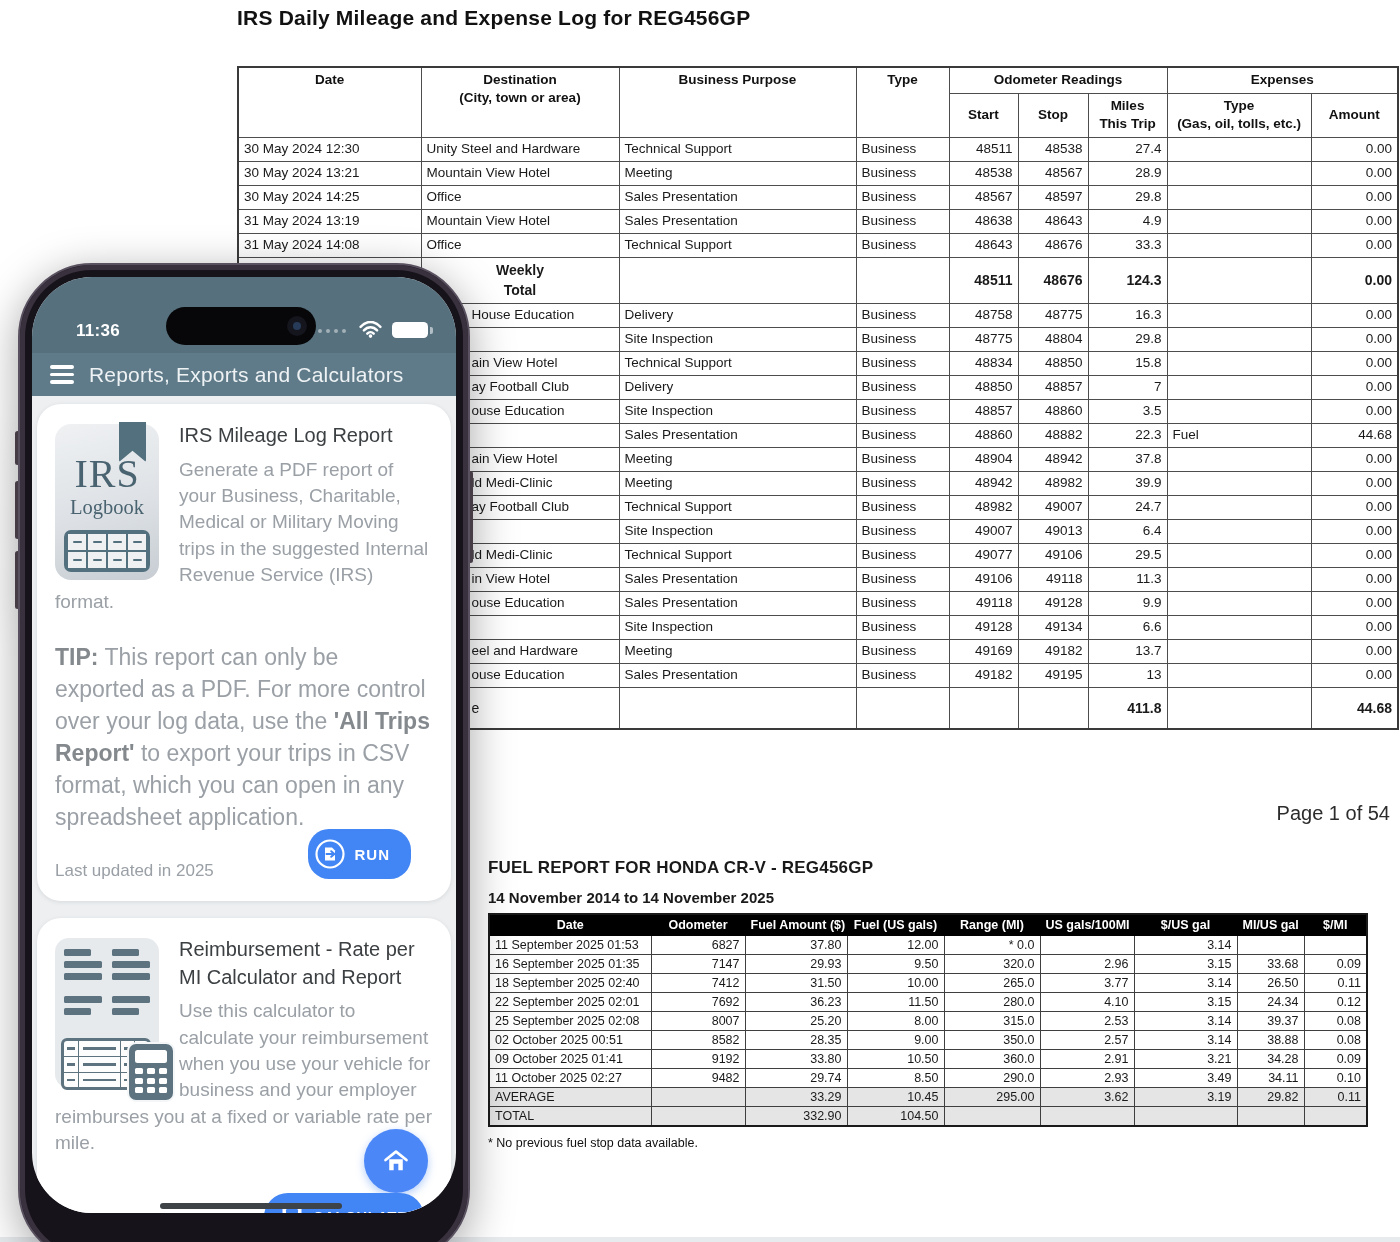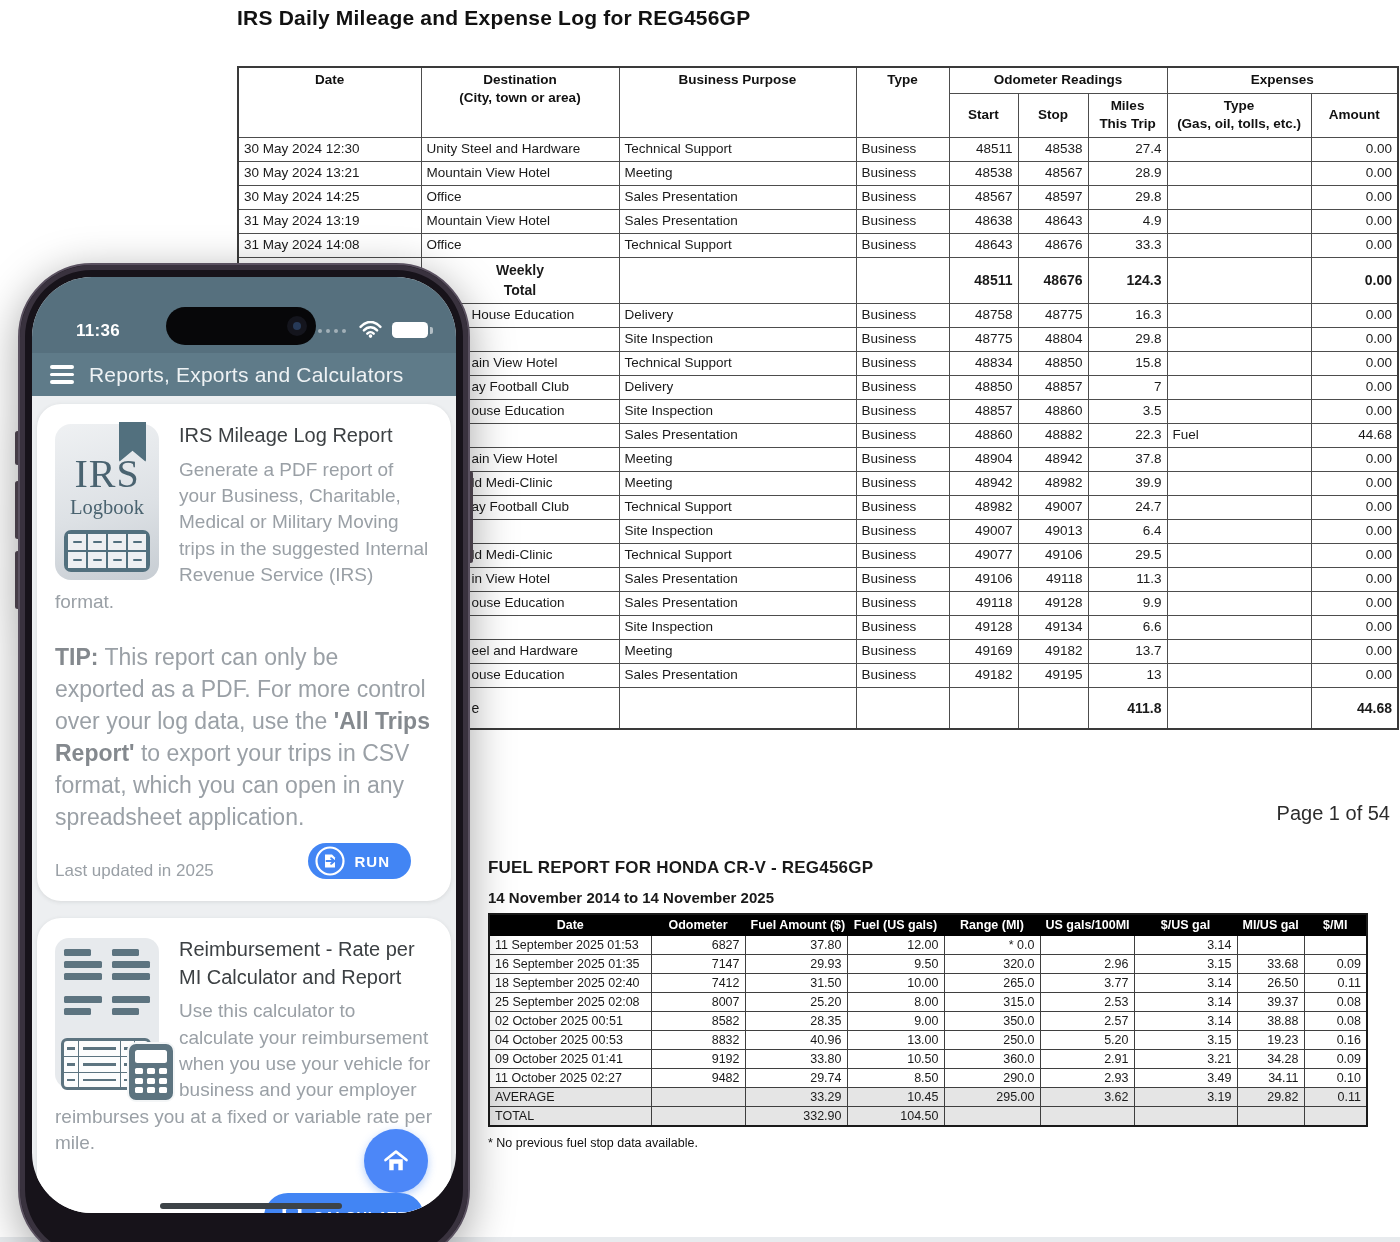--- a/index.html
+++ b/index.html
@@ -101,21 +101,21 @@
              font-family:"Liberation Serif", serif; font-size:40px; color:#4a6370; letter-spacing:1px; }
   .logbook-txt { position:absolute; left:0; top:72px; width:100%; text-align:center;
              font-family:"Liberation Serif", serif; font-size:20.5px; color:#4a6370; }
   .igrid { position:absolute; left:9px; right:9px; top:106px; height:42px; border:3px solid #52707e;
            border-radius:7px; display:grid; grid-template-columns:repeat(4,1fr);
            grid-template-rows:repeat(2,1fr); background:#eef0f2; }
   .igrid span { border:1.2px solid #52707e; display:flex; align-items:center; justify-content:center; }
   .igrid span::after { content:""; width:9px; height:2.5px; background:#52707e; border-radius:1px; }
 
   
-  .run-btn { position:absolute; right:40px; bottom:22px; height:36px; border:none; cursor:pointer;
+  .run-btn { position:absolute; right:40px; bottom:22px; height:50px; border:none; cursor:pointer;
              border-radius:21px; background:#4285f4; color:#fff; display:flex; align-items:center;
              gap:9px; padding:0 21px 0 6px; }
   .run-btn span { font-size:15px; font-weight:bold; letter-spacing:1px; }
 
   
   .icon2 { float:left; width:104px; height:152px; margin:2px 20px 6px 0; position:relative; }
   .i2bg { position:absolute; left:0; top:0; width:104px; height:150px; border-radius:14px; background:#e7eaed; }
   .i2bars { position:absolute; left:9px; right:9px; top:11px; display:grid;
             grid-template-columns:1fr 1fr; column-gap:10px; row-gap:5px; }
   .i2bars i { height:7px; background:#5d7480; border-radius:1.5px; }
@@ -506,51 +506,51 @@
           <td class="ar">7412</td>
           <td class="ar">31.50</td>
           <td class="ar">10.00</td>
           <td class="ar">265.0</td>
           <td class="ar">3.77</td>
           <td class="ar">3.14</td>
           <td class="ar">26.50</td>
           <td class="ar">0.11</td>
         </tr>
         <tr class="frow">
+          <td class="al">22 September 2025 02:01</td>
+          <td class="ar">7692</td>
+          <td class="ar">36.23</td>
+          <td class="ar">11.50</td>
+          <td class="ar">280.0</td>
+          <td class="ar">4.10</td>
+          <td class="ar">3.15</td>
+          <td class="ar">24.34</td>
+          <td class="ar">0.12</td>
+        </tr>
+        <tr class="frow">
           <td class="al">25 September 2025 02:08</td>
           <td class="ar">8007</td>
           <td class="ar">25.20</td>
           <td class="ar">8.00</td>
           <td class="ar">315.0</td>
           <td class="ar">2.53</td>
           <td class="ar">3.14</td>
           <td class="ar">39.37</td>
           <td class="ar">0.08</td>
         </tr>
         <tr class="frow">
           <td class="al">02 October 2025 00:51</td>
           <td class="ar">8582</td>
           <td class="ar">28.35</td>
           <td class="ar">9.00</td>
           <td class="ar">350.0</td>
           <td class="ar">2.57</td>
           <td class="ar">3.14</td>
           <td class="ar">38.88</td>
           <td class="ar">0.08</td>
-        </tr>
-        <tr class="frow">
-          <td class="al">04 October 2025 00:53</td>
-          <td class="ar">8832</td>
-          <td class="ar">40.96</td>
-          <td class="ar">13.00</td>
-          <td class="ar">250.0</td>
-          <td class="ar">5.20</td>
-          <td class="ar">3.15</td>
-          <td class="ar">19.23</td>
-          <td class="ar">0.16</td>
         </tr>
         <tr class="frow">
           <td class="al">09 October 2025 01:41</td>
           <td class="ar">9192</td>
           <td class="ar">33.80</td>
           <td class="ar">10.50</td>
           <td class="ar">360.0</td>
           <td class="ar">2.91</td>
           <td class="ar">3.21</td>
           <td class="ar">34.28</td>

